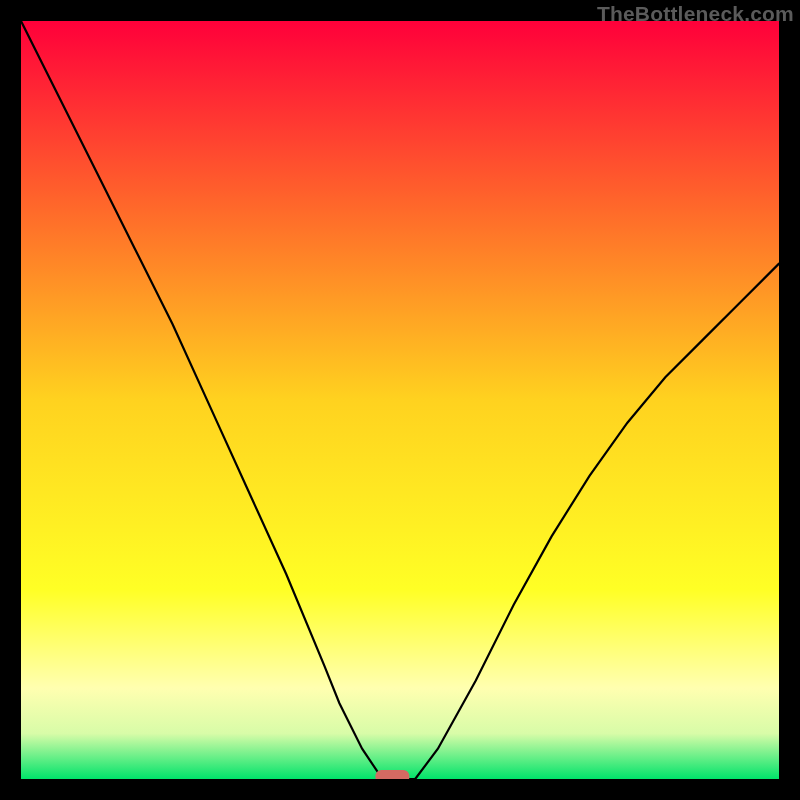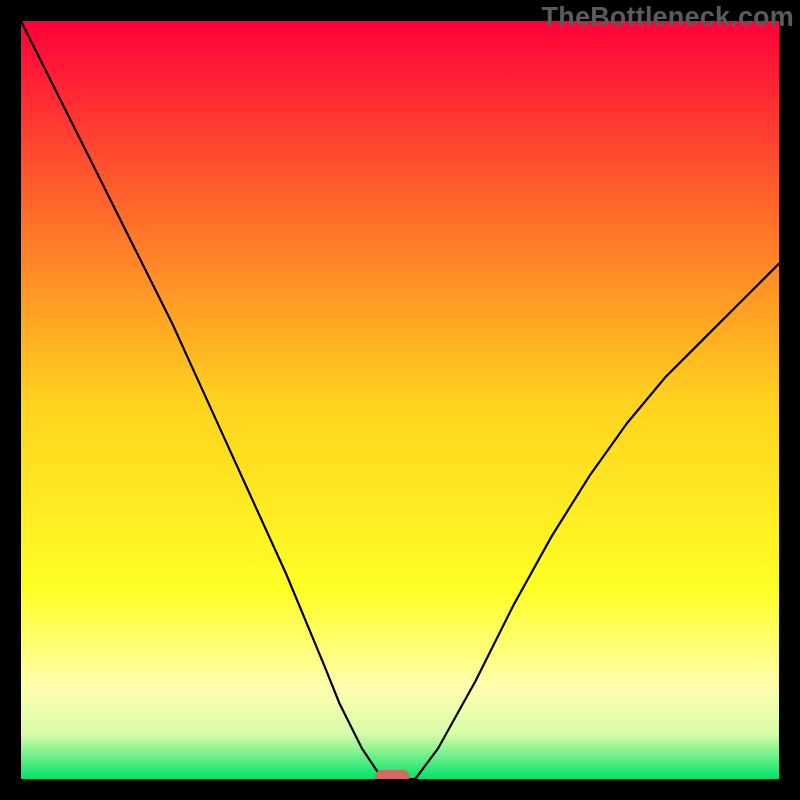--- a/index.html
+++ b/index.html
@@ -21,21 +21,21 @@
     left: 21px;
     top: 21px;
     width: 758px;
     height: 758px;
   }
   .watermark {
     position: absolute;
     top: 2px;
     right: 6px;
     font-family: Arial, Helvetica, sans-serif;
-    font-size: 27px;
+    font-size: 21px;
     font-weight: 600;
     color: #5b5b5b;
     letter-spacing: 0.2px;
   }
 </style>
 </head>
 <body>
 
 <div class="chart-container">
   <svg class="plot-area" viewBox="0 0 758 758" preserveAspectRatio="none">

